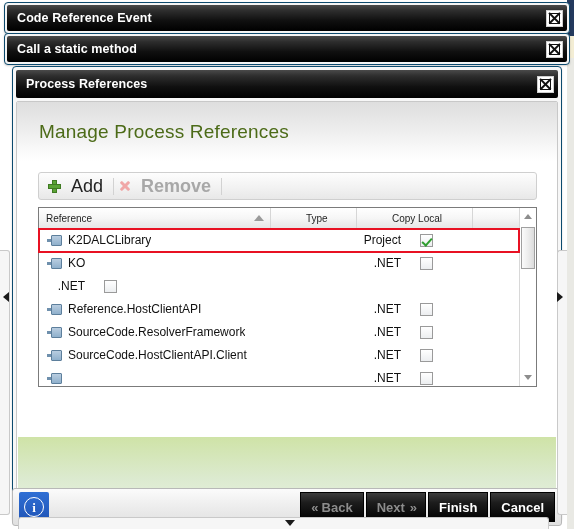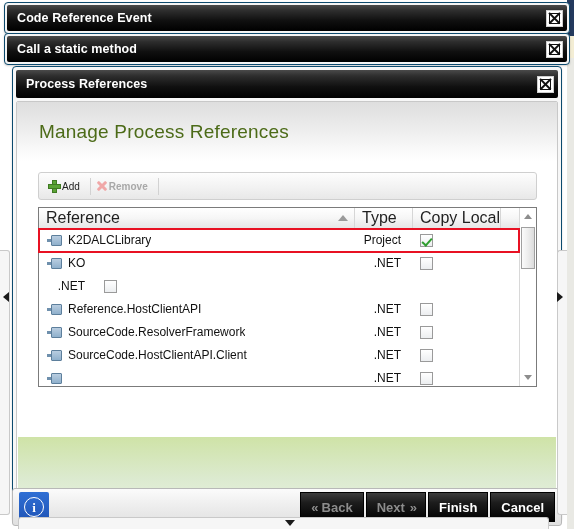--- a/index.html
+++ b/index.html
@@ -119,23 +119,23 @@
   .toolbar {
     margin: 10px 20px 0 21px;
     height: 28px;
     background: linear-gradient(to bottom,#fdfdfd 0%, #f2f2f2 55%, #e8e8e8 100%);
     border: 1px solid #cfcfcf;
     border-radius: 3px;
     display: flex; align-items: center;
     padding-left: 7px;
   }
   .tb-btn {
-    display: flex; align-items: center; gap: 1px;
+    display: flex; align-items: center; gap: 10px;
     height: 22px; padding: 0 7px 0 2px;
-    font-size: 10px; color: #222;
+    font-size: 18px; color: #222;
     cursor: pointer;
   }
   .tb-btn.disabled { color: #a8a8a8; cursor: default; font-weight: bold; }
   .tb-sep {
     width: 1px; height: 17px; background: #d2d2d2; margin: 0 3px;
   }
   .ico-plus { position: relative; width: 13px; height: 13px; flex: none; }
   .ico-plus::before, .ico-plus::after {
     content: ""; position: absolute; background: #5ba335;
     border: 1px solid #3f7a22; box-sizing: border-box;
@@ -158,22 +158,23 @@
     border: 1px solid #7b7b7b;
     display: flex;
     position: relative;
   }
   .grid-main { flex: 1; min-width: 0; }
   .grid-head {
     display: flex;
     height: 21px;
     background: linear-gradient(to bottom,#ffffff 0%, #f6f6f6 50%, #e6e6e6 100%);
     border-bottom: 1px solid #b9b9b9;
-    font-size: 16px;
+    font-size: 10px;
     color: #1f1f1f;
+    gap: 28px;
   }
   .gh {
     display: flex; align-items: center;
     padding-left: 7px;
     border-right: 1px solid #d6d6d6;
     position: relative;
     cursor: pointer;
     white-space: nowrap;
   }
   .gh-ref  { flex: 1; min-width: 0; }

